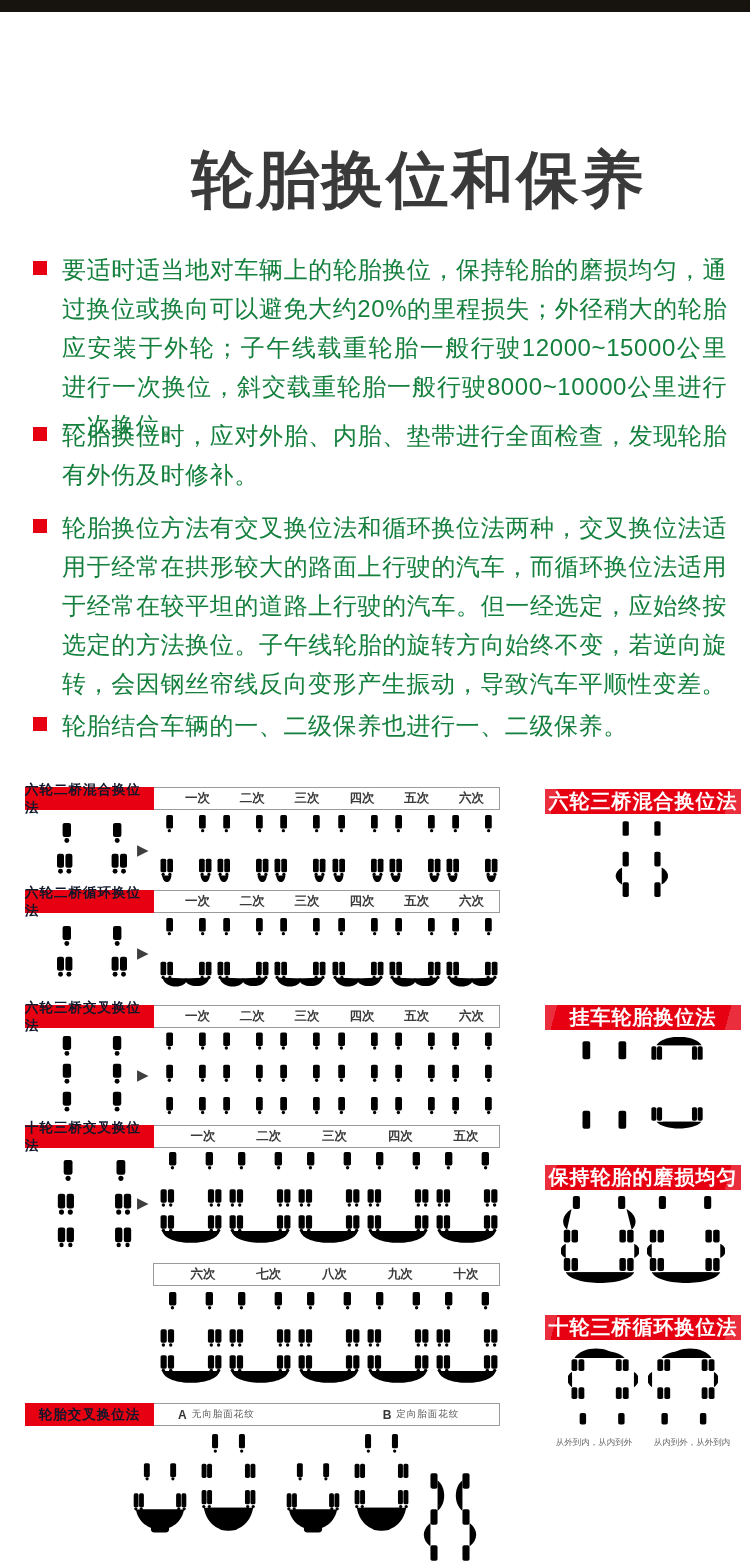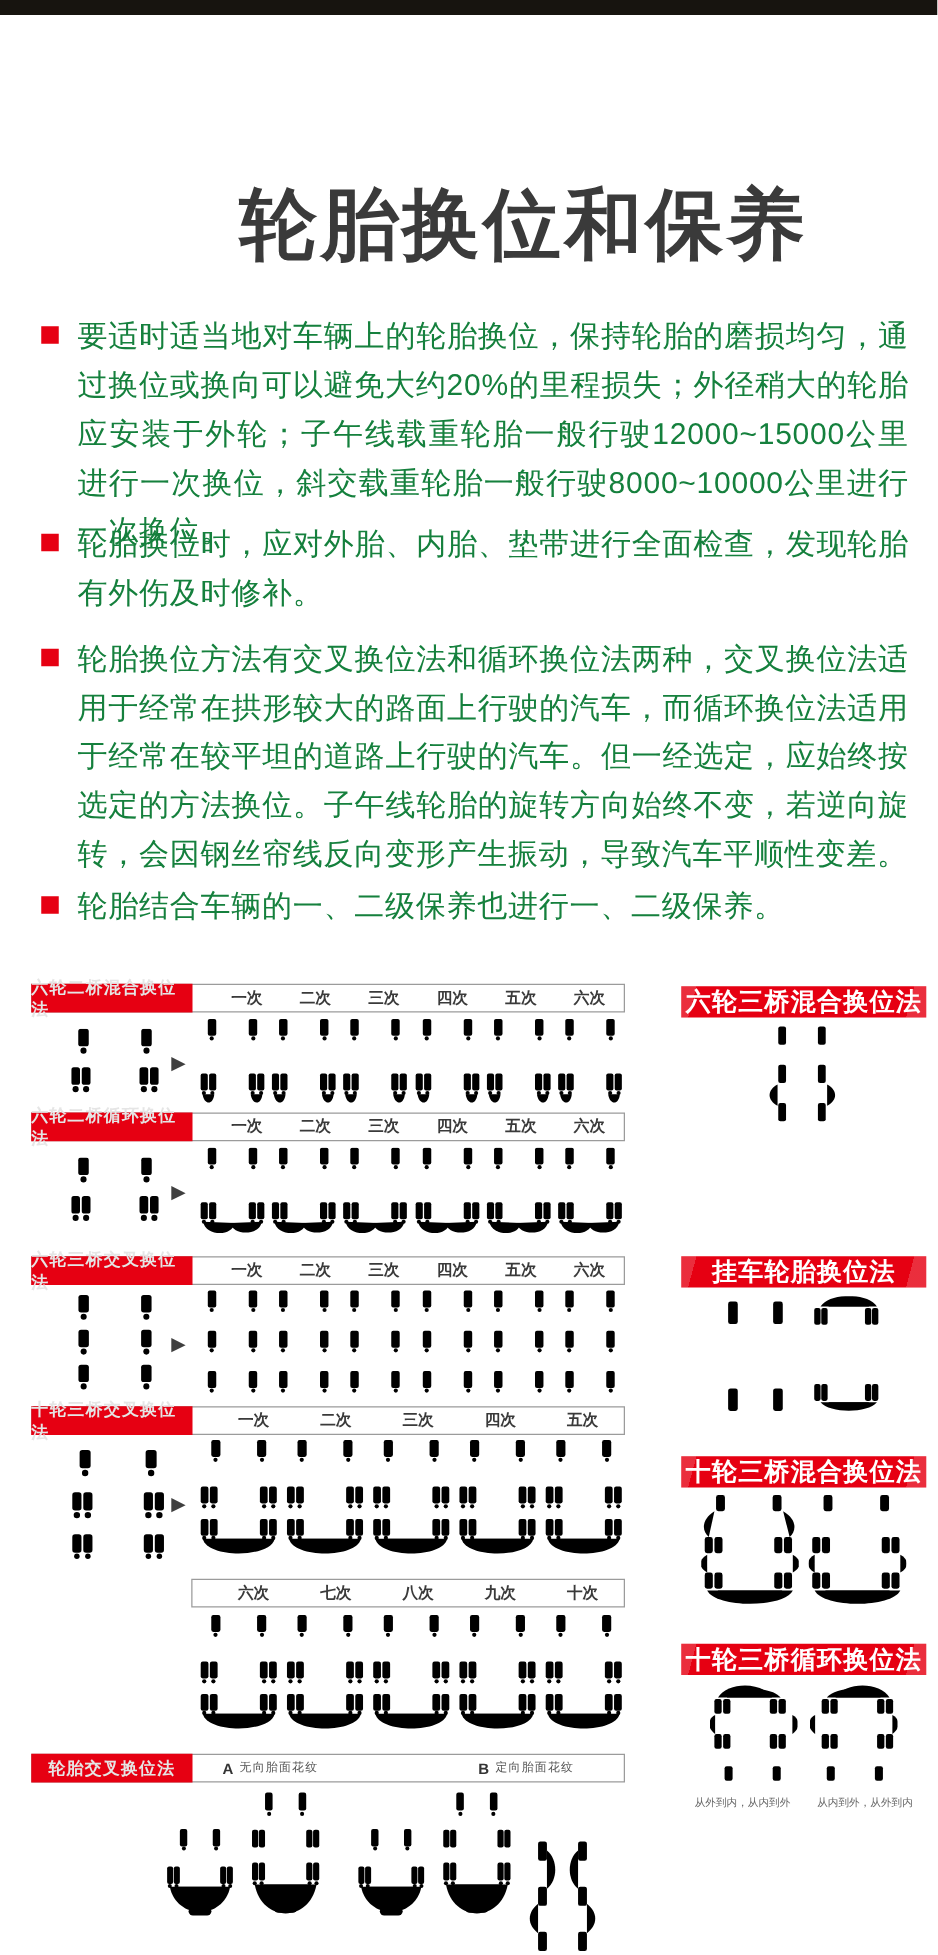--- a/index.html
+++ b/index.html
@@ -7,21 +7,21 @@
        font-family:"Liberation Sans","DejaVu Sans",sans-serif;color:#3f3f3f;}
   .topbar{position:absolute;left:0;top:0;width:750px;height:12px;background:#17140f;}
   .title{position:absolute;left:0;top:96px;width:750px;text-align:center;
          font-size:62px;font-weight:bold;color:#3a3a3a;letter-spacing:3px;margin-left:44px;}
   .bullet{position:absolute;left:33px;width:694px;display:flex;gap:15px;}
   .bullet .sq{width:14px;height:14px;background:#e60012;flex:none;margin-top:11px;}
   .bullet .txt{font-size:24px;line-height:39px;color:#15803d;letter-spacing:0.6px;text-align:justify;}
 
   
   .band{position:absolute;left:25px;width:475px;height:23px;border:1px solid #9b9b9b;background:#fff;box-sizing:border-box;}
-  .band-label{position:absolute;left:-1px;top:-1px;width:129px;height:23px;background:#e60012;color:#e5e5e5;
+  .band-label{position:absolute;left:-1px;top:-1px;width:129px;height:23px;background:#e60012;color:#0f172a;
               font-size:13.5px;font-weight:bold;display:flex;align-items:center;justify-content:center;letter-spacing:1px;}
   .band-cols{position:absolute;left:128px;right:0;top:0;bottom:0;display:flex;padding-left:16px;}
   .band-cols span{flex:1;text-align:center;font-size:12.5px;font-weight:bold;color:#3a3a3a;line-height:21px;}
   .band.nolabel{left:153px;width:347px;}
   .band.nolabel .band-cols{left:0;}
   .ab{position:absolute;left:128px;right:0;top:0;bottom:0;display:flex;align-items:center;}
   .ab b{font-size:12px;color:#333;margin-right:5px;}
   .ab .abt{font-size:9.5px;color:#555;letter-spacing:1px;}
   .ab .ga{margin-left:24px;display:flex;align-items:center;}
   .ab .gb{margin-left:128px;display:flex;align-items:center;}
@@ -608,21 +608,21 @@
     <svg class="diag" width="58" height="90" viewBox="0 0 90 140">
         <use href="#tr4"></use>
       </svg>
     <svg class="diag" width="62" height="93" viewBox="0 0 110 164">
         <use href="#tr8"></use>
       </svg>
   </div>
 </div>
 
 <div class="rsec" style="top:1165px;">
-  <div class="rban">十轮三桥混合换位法</div>
+  <div class="rban">保持轮胎的磨损均匀</div>
   <div class="figs" style="margin-top:6px;gap:8px;">
     <svg class="diag" width="78" height="97" viewBox="0 0 120 150">
         <use href="#r10a"></use>
       </svg>
     <svg class="diag" width="78" height="97" viewBox="0 0 120 150">
         <use href="#r10b"></use>
       </svg>
   </div>
 </div>
 

